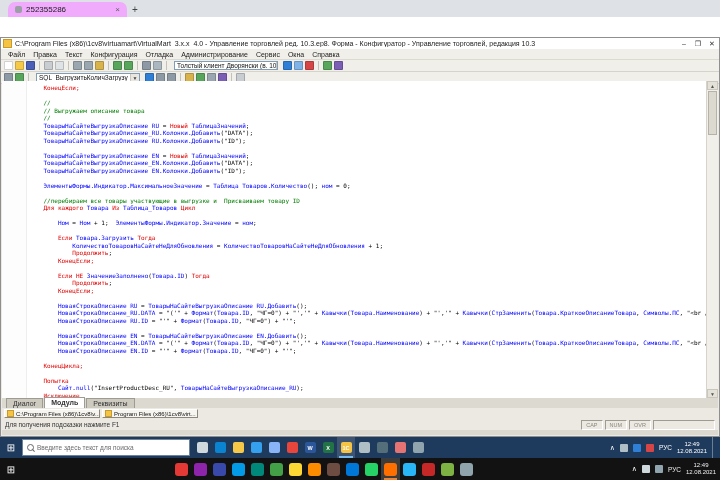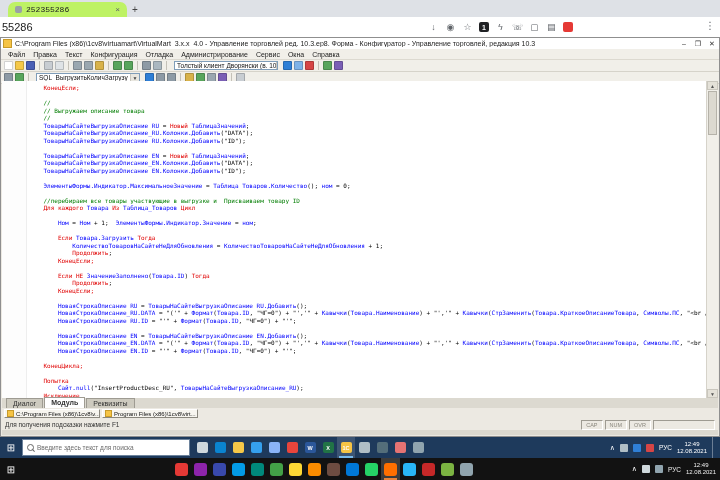--- a/index.html
+++ b/index.html
@@ -1,20 +1,20 @@
 <!DOCTYPE html>
 <html><head>
 <meta charset="utf-8">
 <style>
   html,body{margin:0;padding:0;background:#555;}
   .screen{position:relative;width:720px;height:480px;overflow:hidden;background:#fff;
           font-family:"Liberation Sans",sans-serif;color:#111;}
   
   .btabs{position:absolute;top:0;left:0;right:0;height:17px;background:#dee1e6;display:flex;align-items:flex-end;padding-left:8px;box-sizing:border-box;}
-  .btab{height:15px;background:#bef264;border-radius:7px 7px 0 0;display:flex;align-items:center;gap:4px;padding:0 7px;font-size:8px;color:#202124;min-width:105px;font-family:Liberation Mono, monospace;}
+  .btab{height:15px;background:#f0abfc;border-radius:7px 7px 0 0;display:flex;align-items:center;gap:4px;padding:0 7px;font-size:8px;color:#202124;min-width:105px;}
   .tab-fav{width:7px;height:7px;border-radius:2px;background:#9aa0a6;flex:0 0 auto;}
   .tab-close{color:#5f6368;font-size:8px;margin-left:auto;}
   .newtab{width:16px;height:15px;display:flex;align-items:center;justify-content:center;font-size:10px;color:#444;}
   .bbar{position:absolute;top:17px;left:0;right:0;height:20px;background:#fff;border-bottom:1px solid #c9ccd1;display:flex;align-items:center;}
   .addr{font-size:11px;color:#1a1a1a;margin-left:2px;}
   .exticons{position:absolute;left:428px;top:0;height:20px;display:flex;align-items:center;gap:6px;}
   .eicon{width:11px;height:11px;display:flex;align-items:center;justify-content:center;font-size:9px;color:#5f6368;}
   .ebadge{width:10px;height:10px;border-radius:2px;display:flex;align-items:center;justify-content:center;font-size:7px;font-weight:bold;}
   .kebab{position:absolute;right:5px;top:3px;font-size:10px;color:#5f6368;}
   
@@ -84,35 +84,20 @@
 
   <div class="btabs">
     <div class="btab">
       <span class="tab-fav"></span>
       <span>252355286</span>
       <span class="tab-close">×</span>
     </div>
     <div class="newtab">+</div>
   </div>
 
-  <div class="bbar">
-    <span class="addr">55286</span>
-    <div class="exticons" id="extIcons">
-        <div class="eicon">↓</div>
-        <div class="eicon">◉</div>
-        <div class="eicon">☆</div>
-        <div class="ebadge" style="background: rgb(32, 33, 36); color: rgb(255, 255, 255);">1</div>
-        <div class="eicon">ϟ</div>
-        <div class="eicon">☏</div>
-        <div class="eicon">▢</div>
-        <div class="eicon">▤</div>
-        <div class="ebadge" style="background: rgb(229, 57, 53);"></div>
-      </div>
-    <span class="kebab">⋮</span>
-  </div>
 
   <div class="app">
     <div class="titlebar">
       <span class="appico"></span>
       <span class="ttext">C:\Program Files (x86)\1cv8\virtuamart\VirtualMart_3.x.x_4.0 - Управление торговлей ред. 10.3.ер8. Форма - Конфигуратор - Управление торговлей, редакция 10.3</span>
       <span class="wbtns">
         <span class="wbtn">–</span>
         <span class="wbtn">❐</span>
         <span class="wbtn">✕</span>
       </span>

